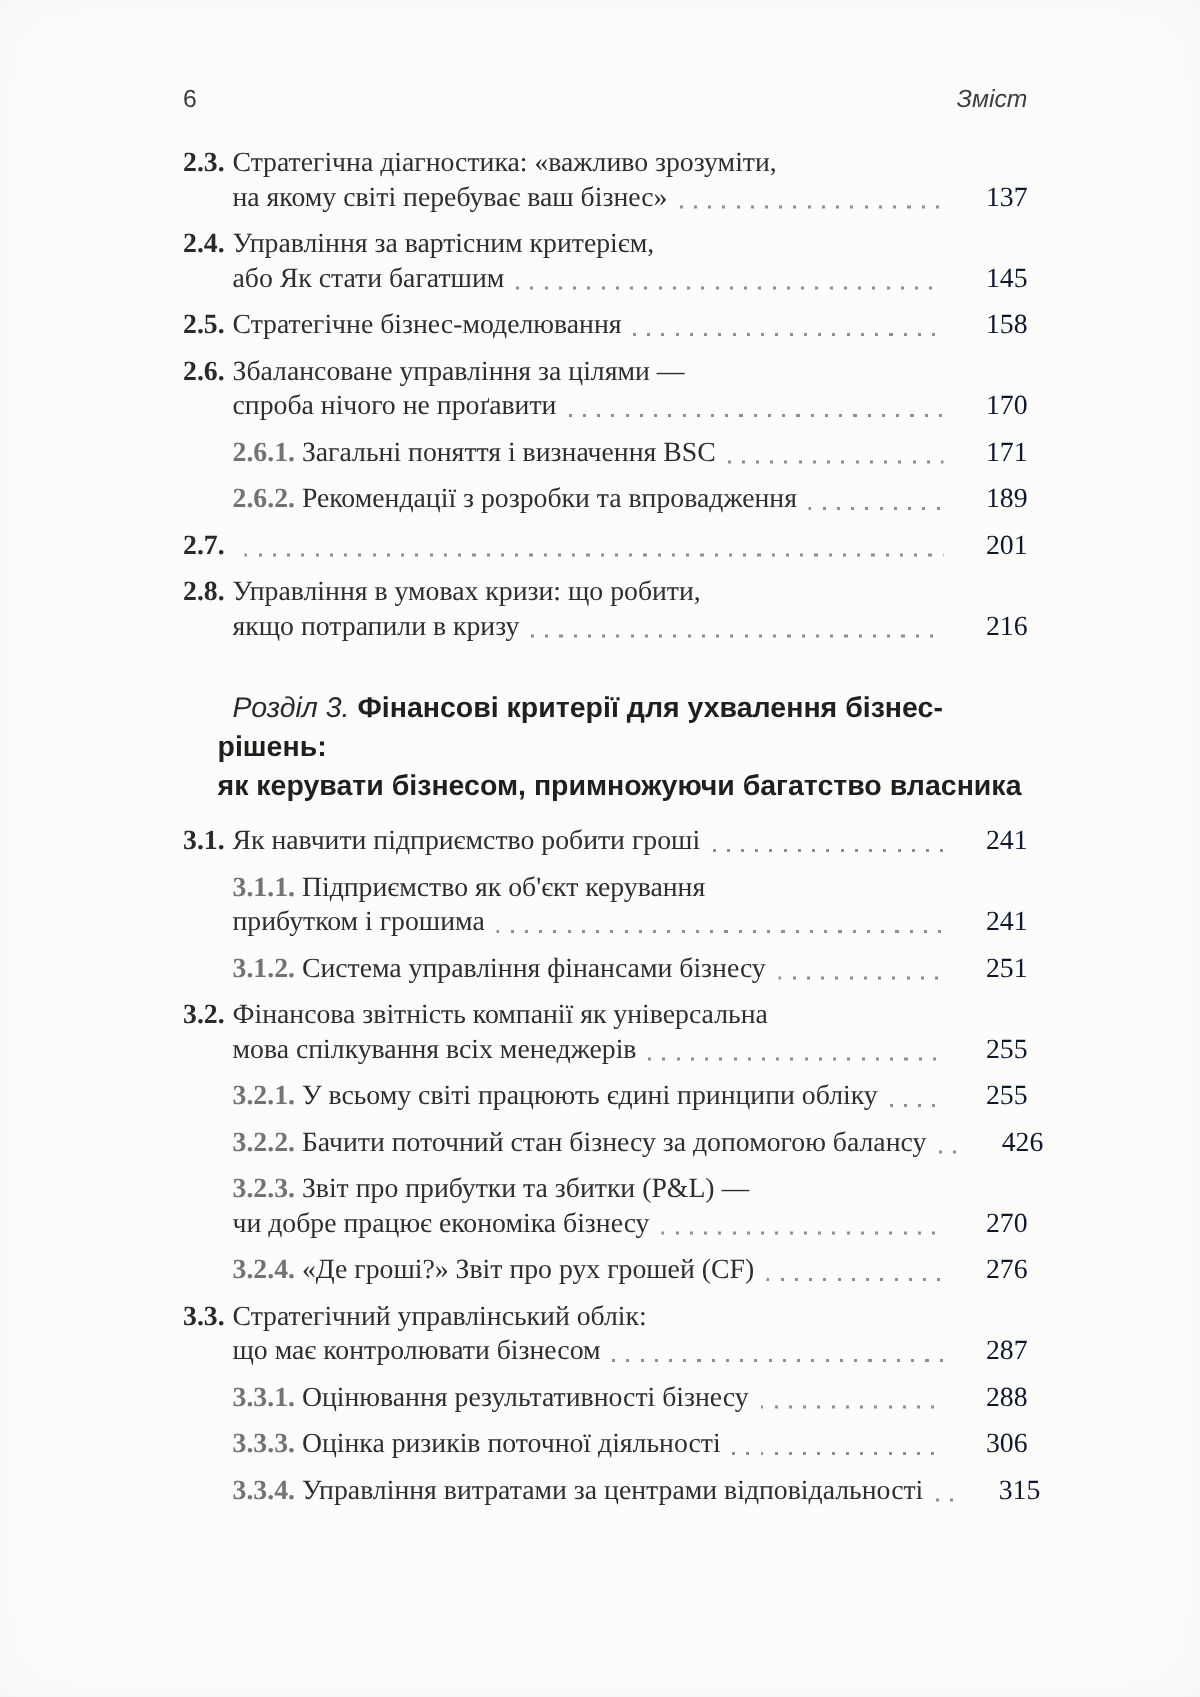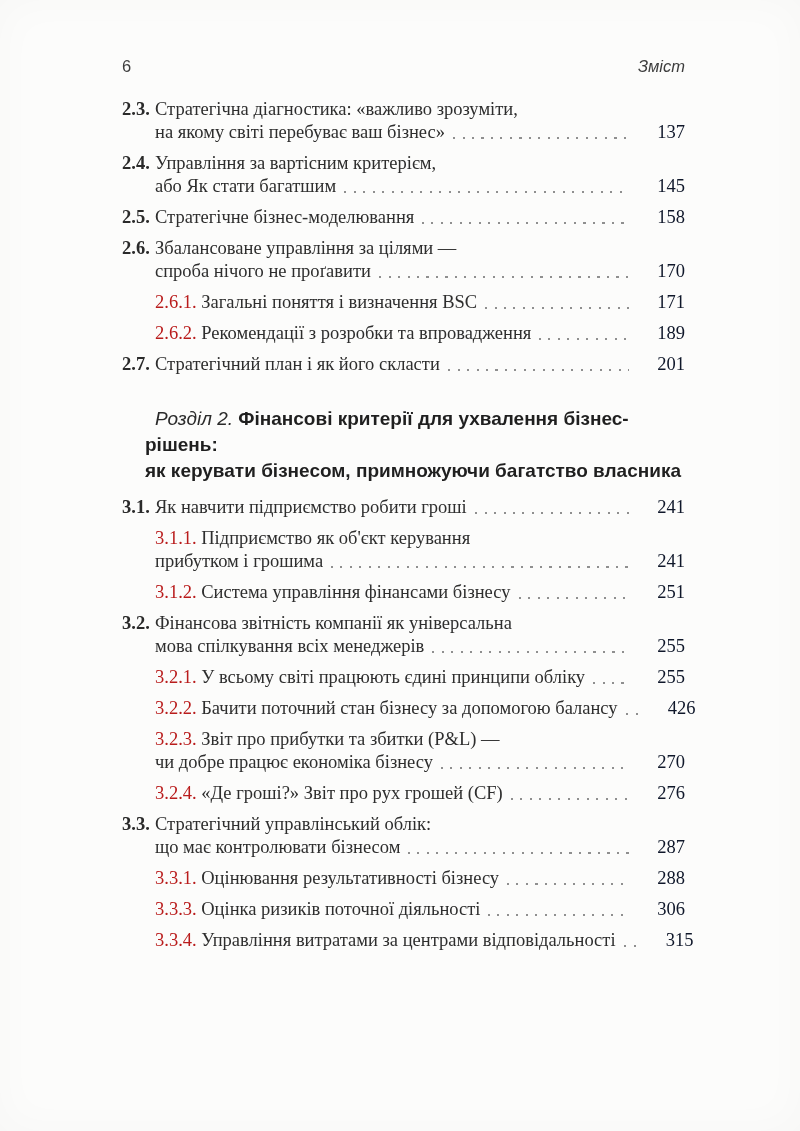--- a/index.html
+++ b/index.html
@@ -38,21 +38,21 @@
     color: #2e2e2e;
   }
   .entry { display: flex; margin-bottom: 8px; }
   .entry .num {
     flex: 0 0 33px;
     font-weight: 700;
     color: #2a2a2a;
   }
   .entry .body { flex: 1 1 auto; min-width: 0; }
   .entry.level2 { padding-left: 33px; }
-  .inum { font-weight: 400; color: #b91c1c; }
+  .inum { font-weight: 700; color: #737373; }
   .line { display: block; }
   .line.last { display: flex; align-items: baseline; }
   .line.last .txt { white-space: nowrap; }
   .leader {
     flex: 1 1 auto;
     min-width: 14px;
     height: 2px;
     align-self: flex-end;
     margin: 0 10px 5px 8px;
     background-image: repeating-linear-gradient(to right, #8f8f8f 0, #8f8f8f 2px, transparent 2px, transparent 9.5px);
@@ -148,27 +148,37 @@
             <span class="txt"><span class="inum">2.6.2.</span> Рекомендації з розробки та впровадження</span>
             <span class="leader"></span>
             <span class="pg">189</span>
           </div>
         </div>
       </div>
       <div class="entry level1">
         <span class="num">2.7.</span>
         <div class="body">
           <div class="line last">
-            <span class="txt">Стратегічний план і як його скласти</span>
             <span class="leader"></span>
             <span class="pg">201</span>
           </div>
         </div>
       </div>
-      <div class="chapter"><span class="chapter-label">Розділ 2.</span> <span class="chapter-title">Фінансові критерії для ухвалення бізнес-рішень:<br>як керувати бізнесом, примножуючи багатство власника</span></div>
+      <div class="entry level1">
+        <span class="num">2.8.</span>
+        <div class="body">
+          <div class="line"><span class="txt">Управління в умовах кризи: що робити,</span></div>
+          <div class="line last">
+            <span class="txt">якщо потрапили в кризу</span>
+            <span class="leader"></span>
+            <span class="pg">216</span>
+          </div>
+        </div>
+      </div>
+      <div class="chapter"><span class="chapter-label">Розділ 3.</span> <span class="chapter-title">Фінансові критерії для ухвалення бізнес-рішень:<br>як керувати бізнесом, примножуючи багатство власника</span></div>
       <div class="entry level1">
         <span class="num">3.1.</span>
         <div class="body">
           <div class="line last">
             <span class="txt">Як навчити підприємство робити гроші</span>
             <span class="leader"></span>
             <span class="pg">241</span>
           </div>
         </div>
       </div>

